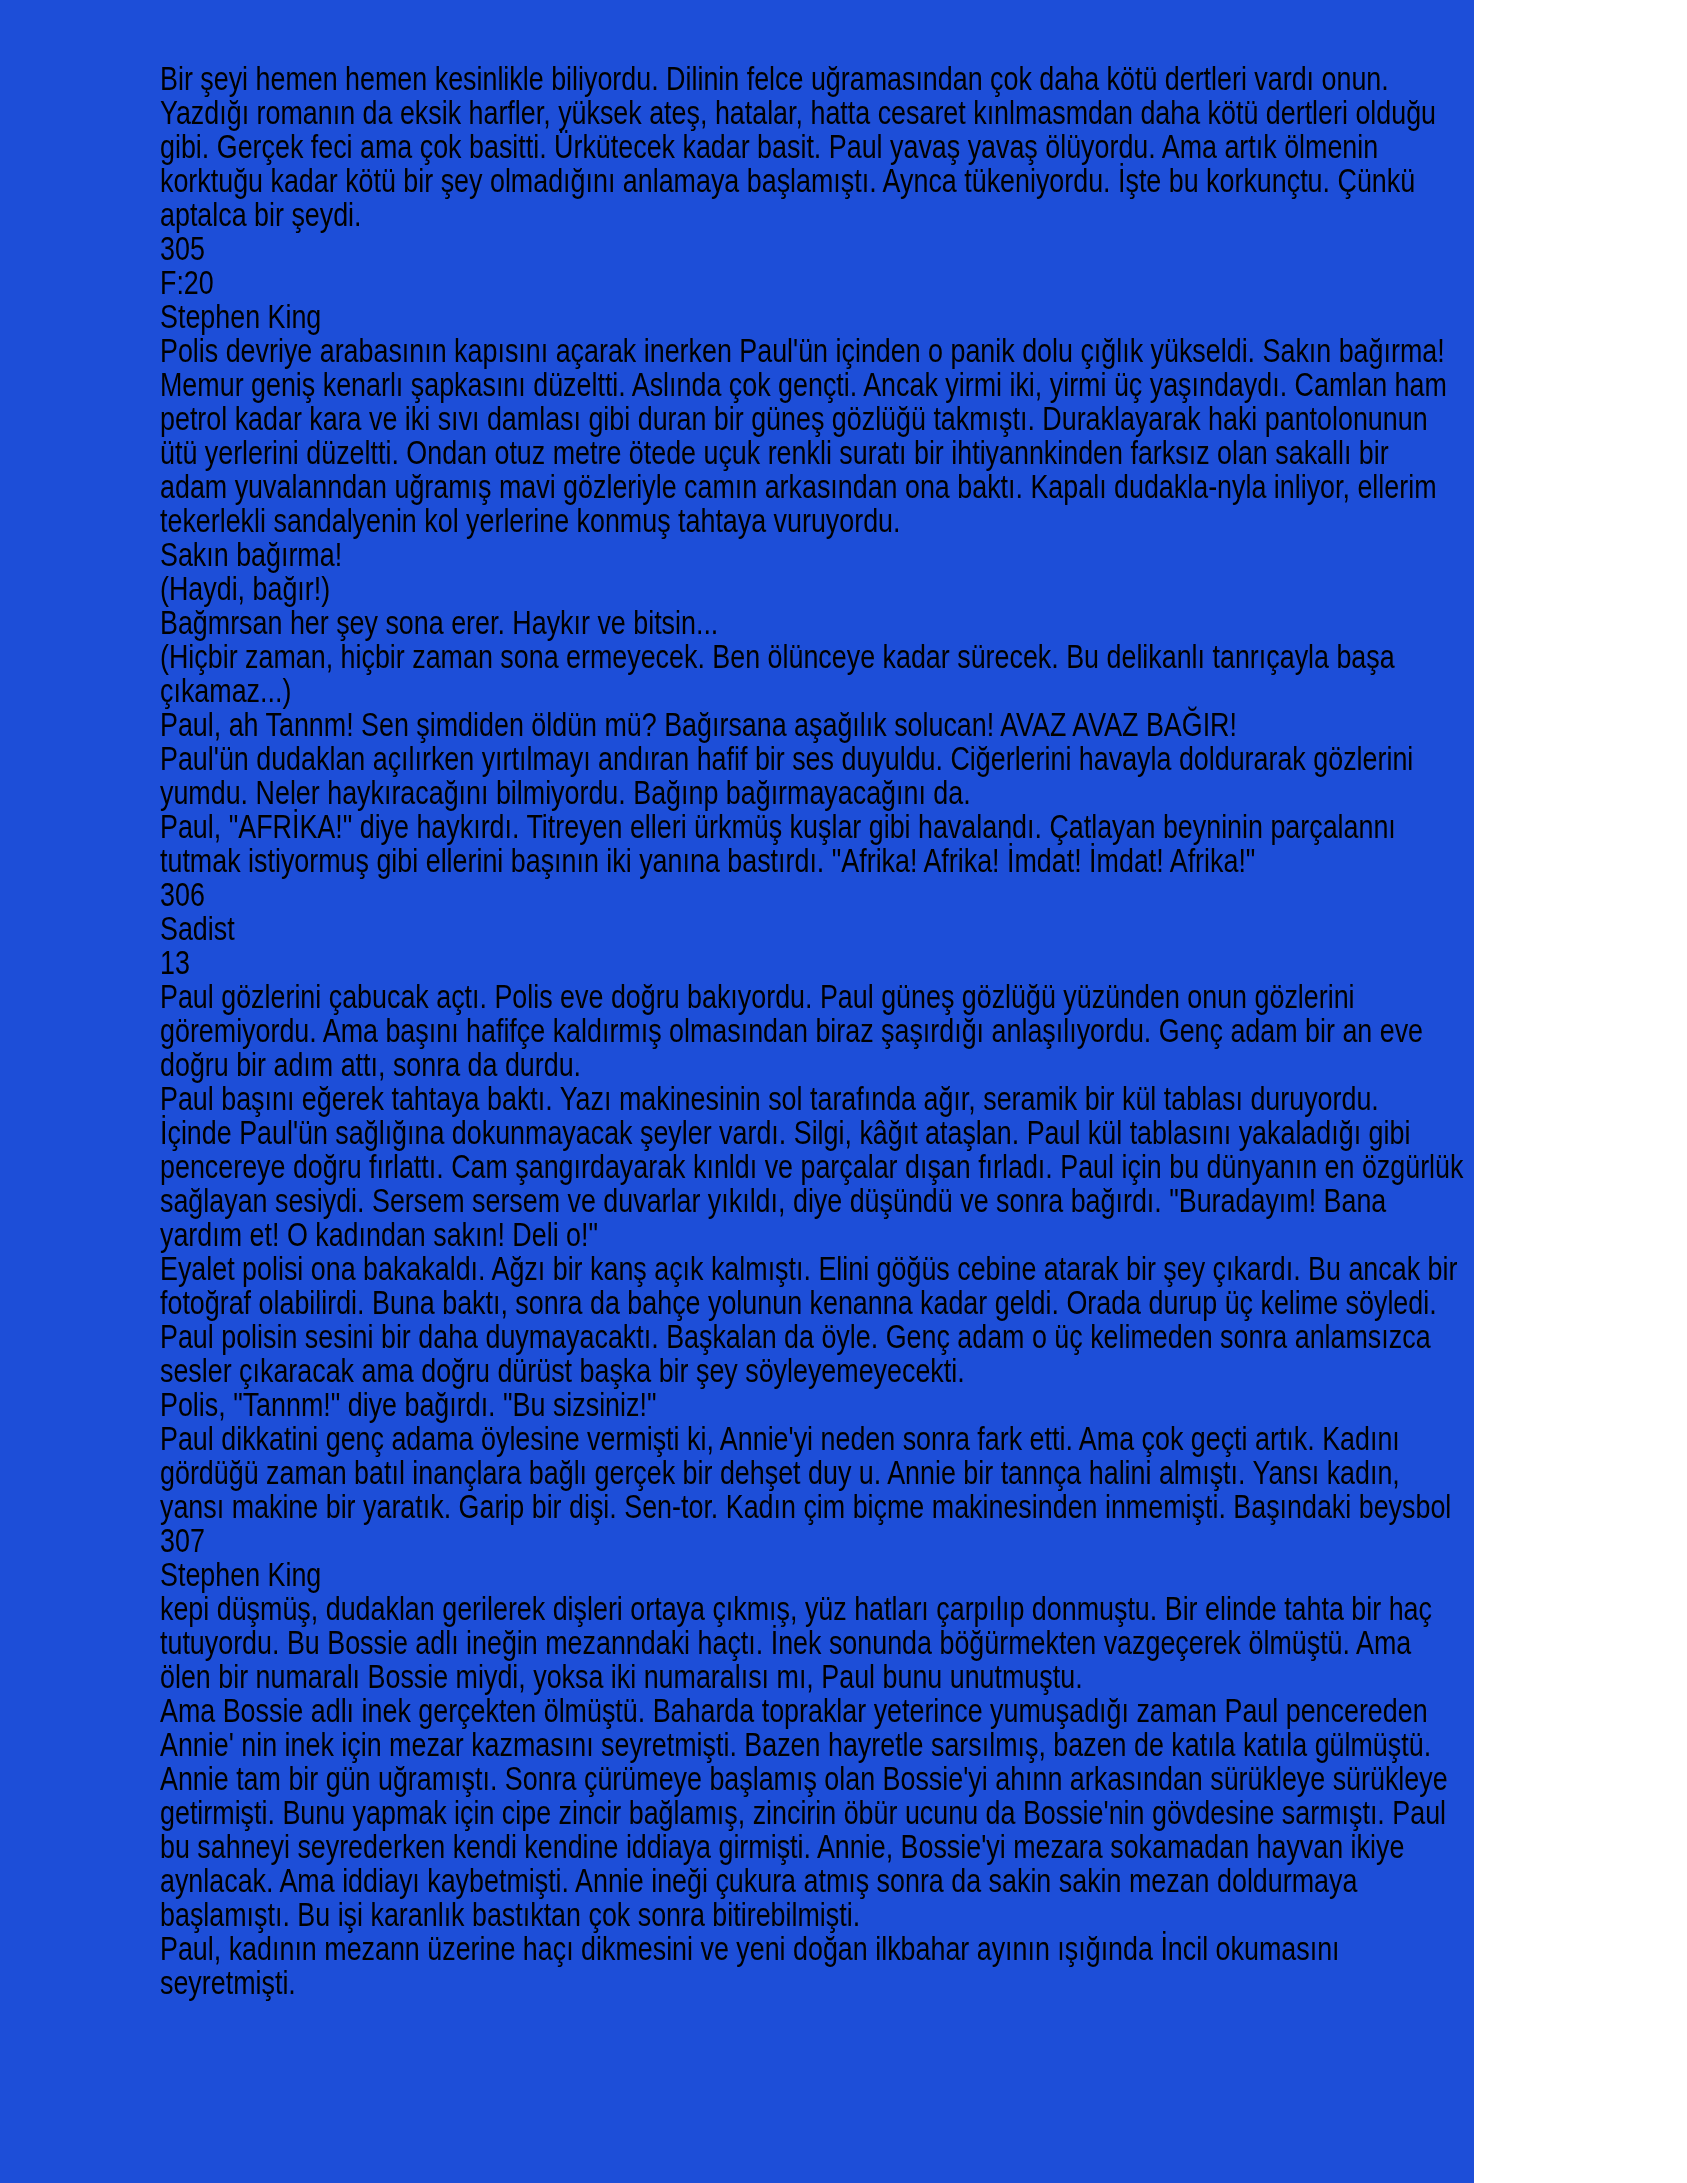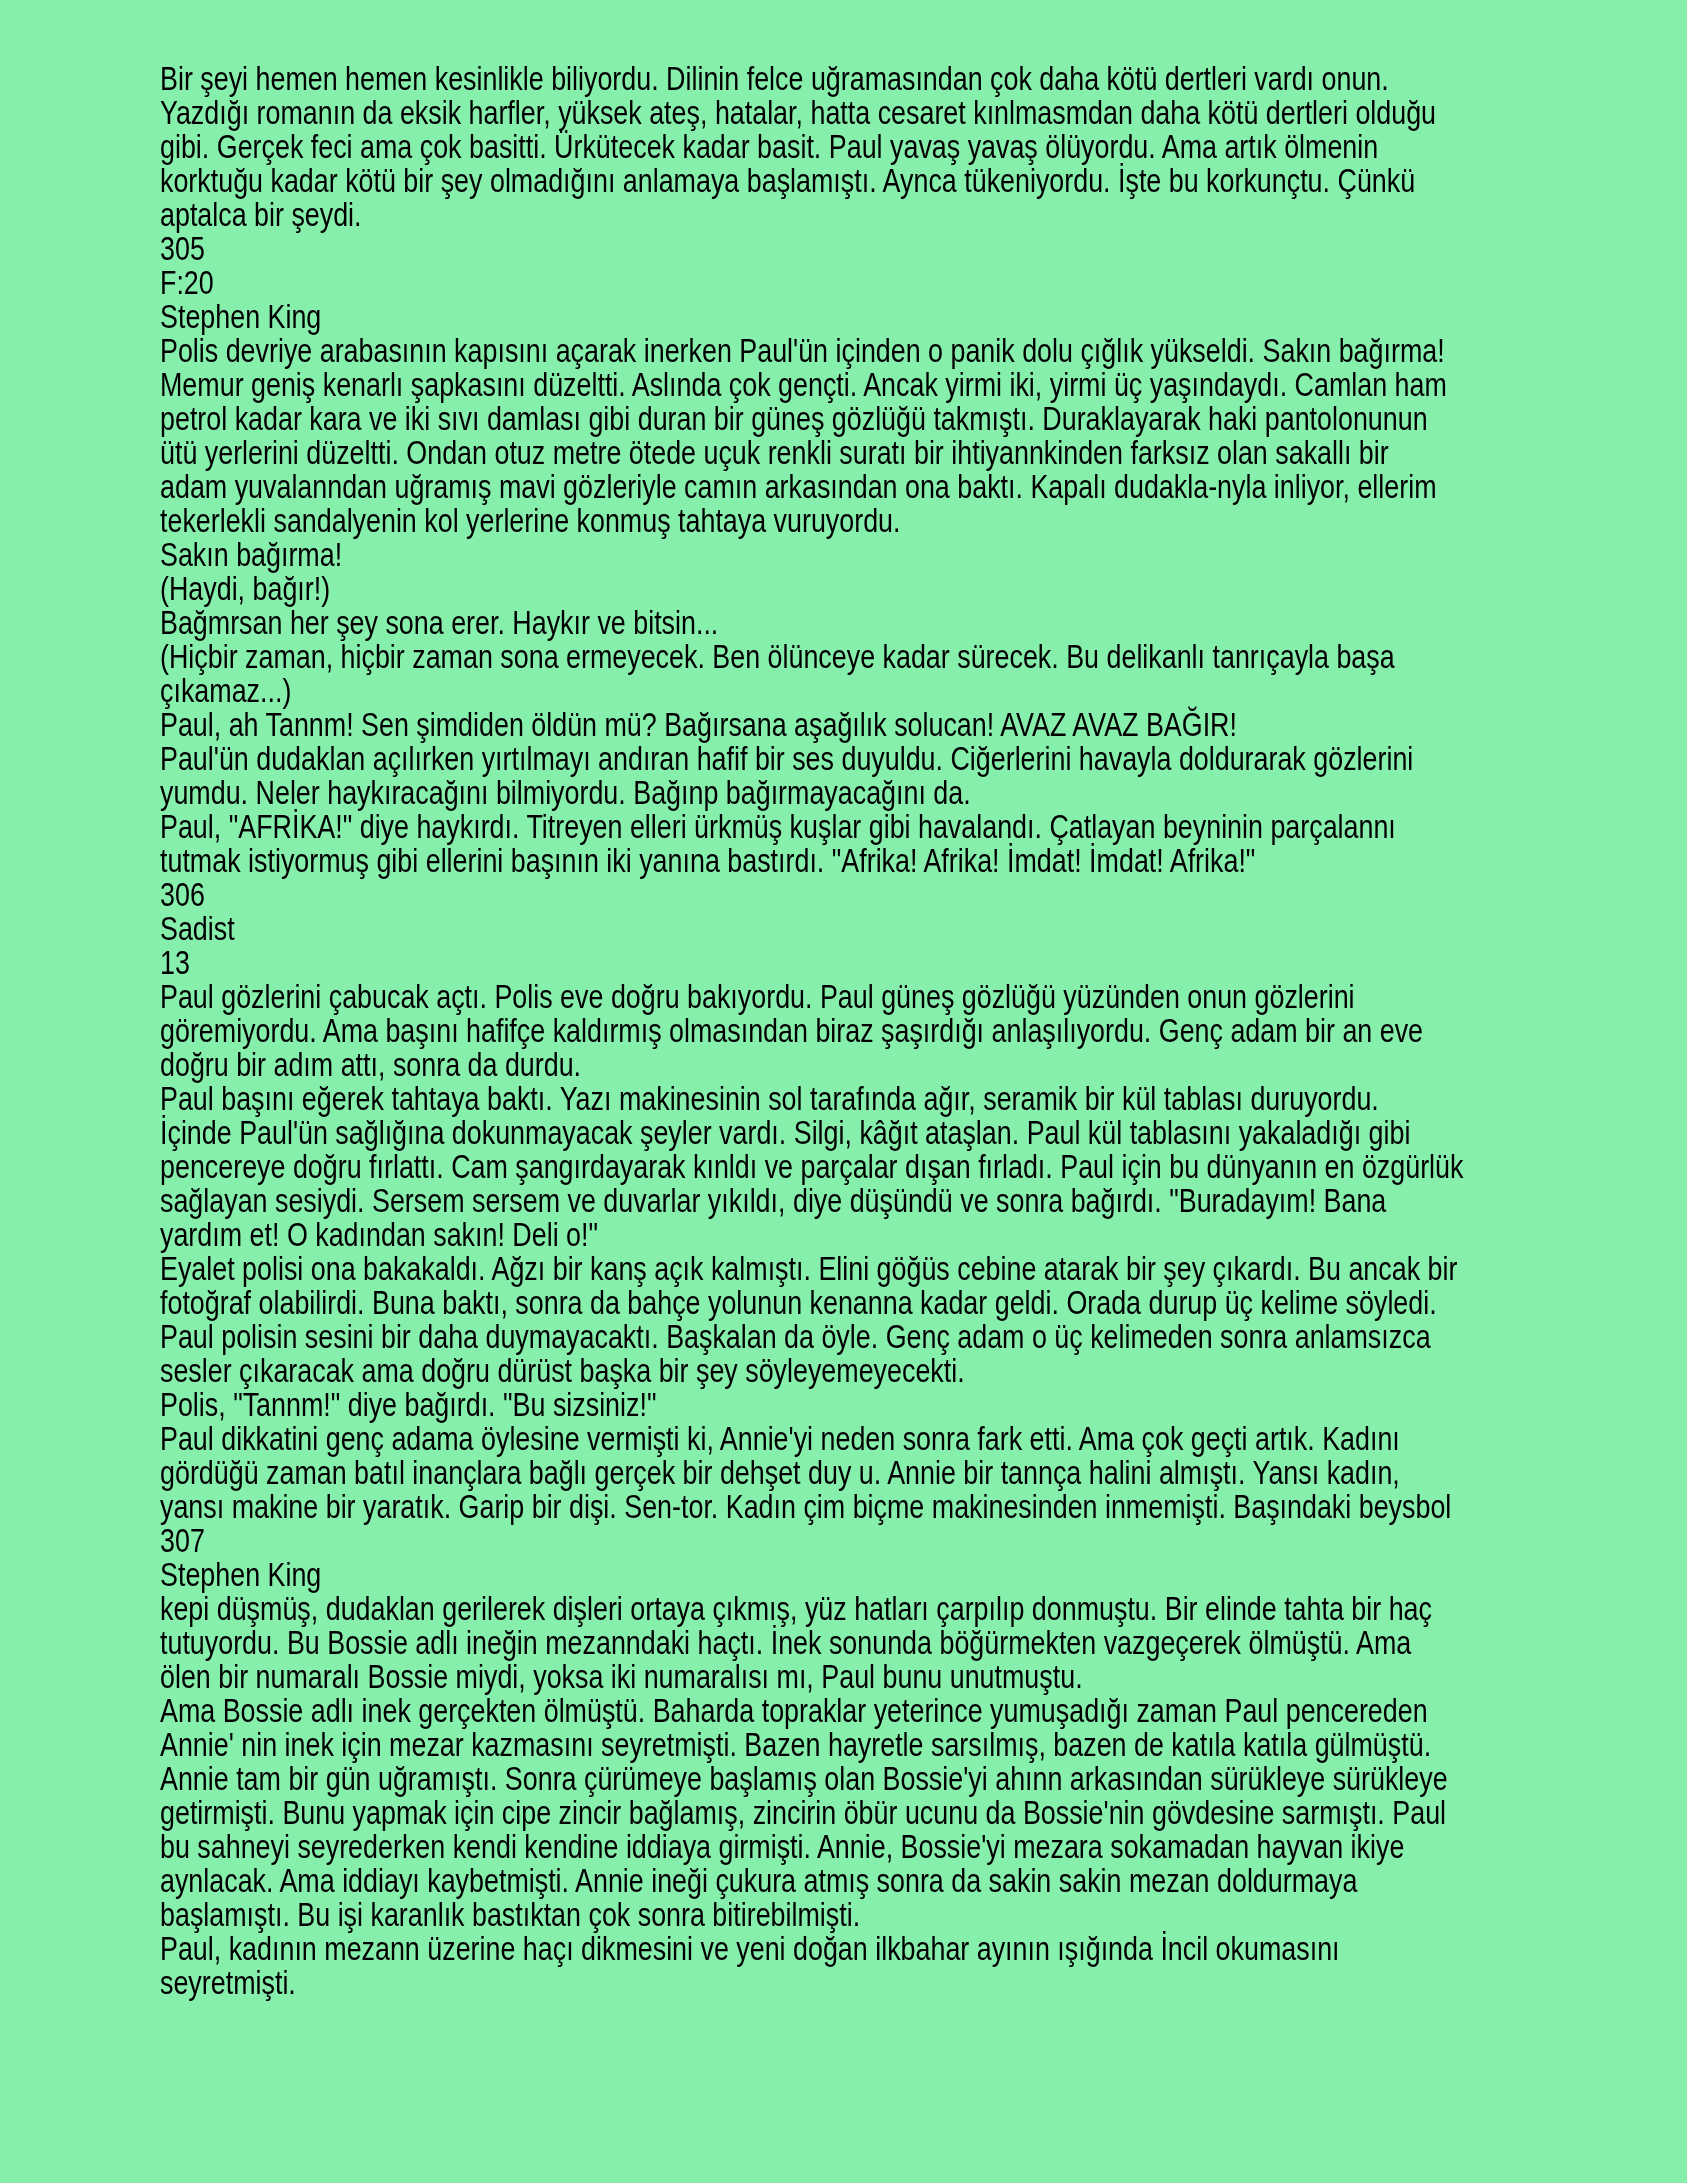--- a/index.html
+++ b/index.html
@@ -9,23 +9,23 @@
   body {
     width: 1687px;
     height: 2183px;
     background: #ffffff;
     overflow: hidden;
   }
   .page {
     position: absolute;
     left: 0;
     top: 0;
-    width: 1687px;
+    width: 1474px;
     height: 2183px;
-    background: #86efac;
+    background: #1d4ed8;
   }
   .text-block {
     position: absolute;
     left: 160px;
     top: 61px;
     width: 1527px;
   }
   .text-line {
     font-family: "Liberation Sans", "DejaVu Sans", sans-serif;
     font-size: 34px;

